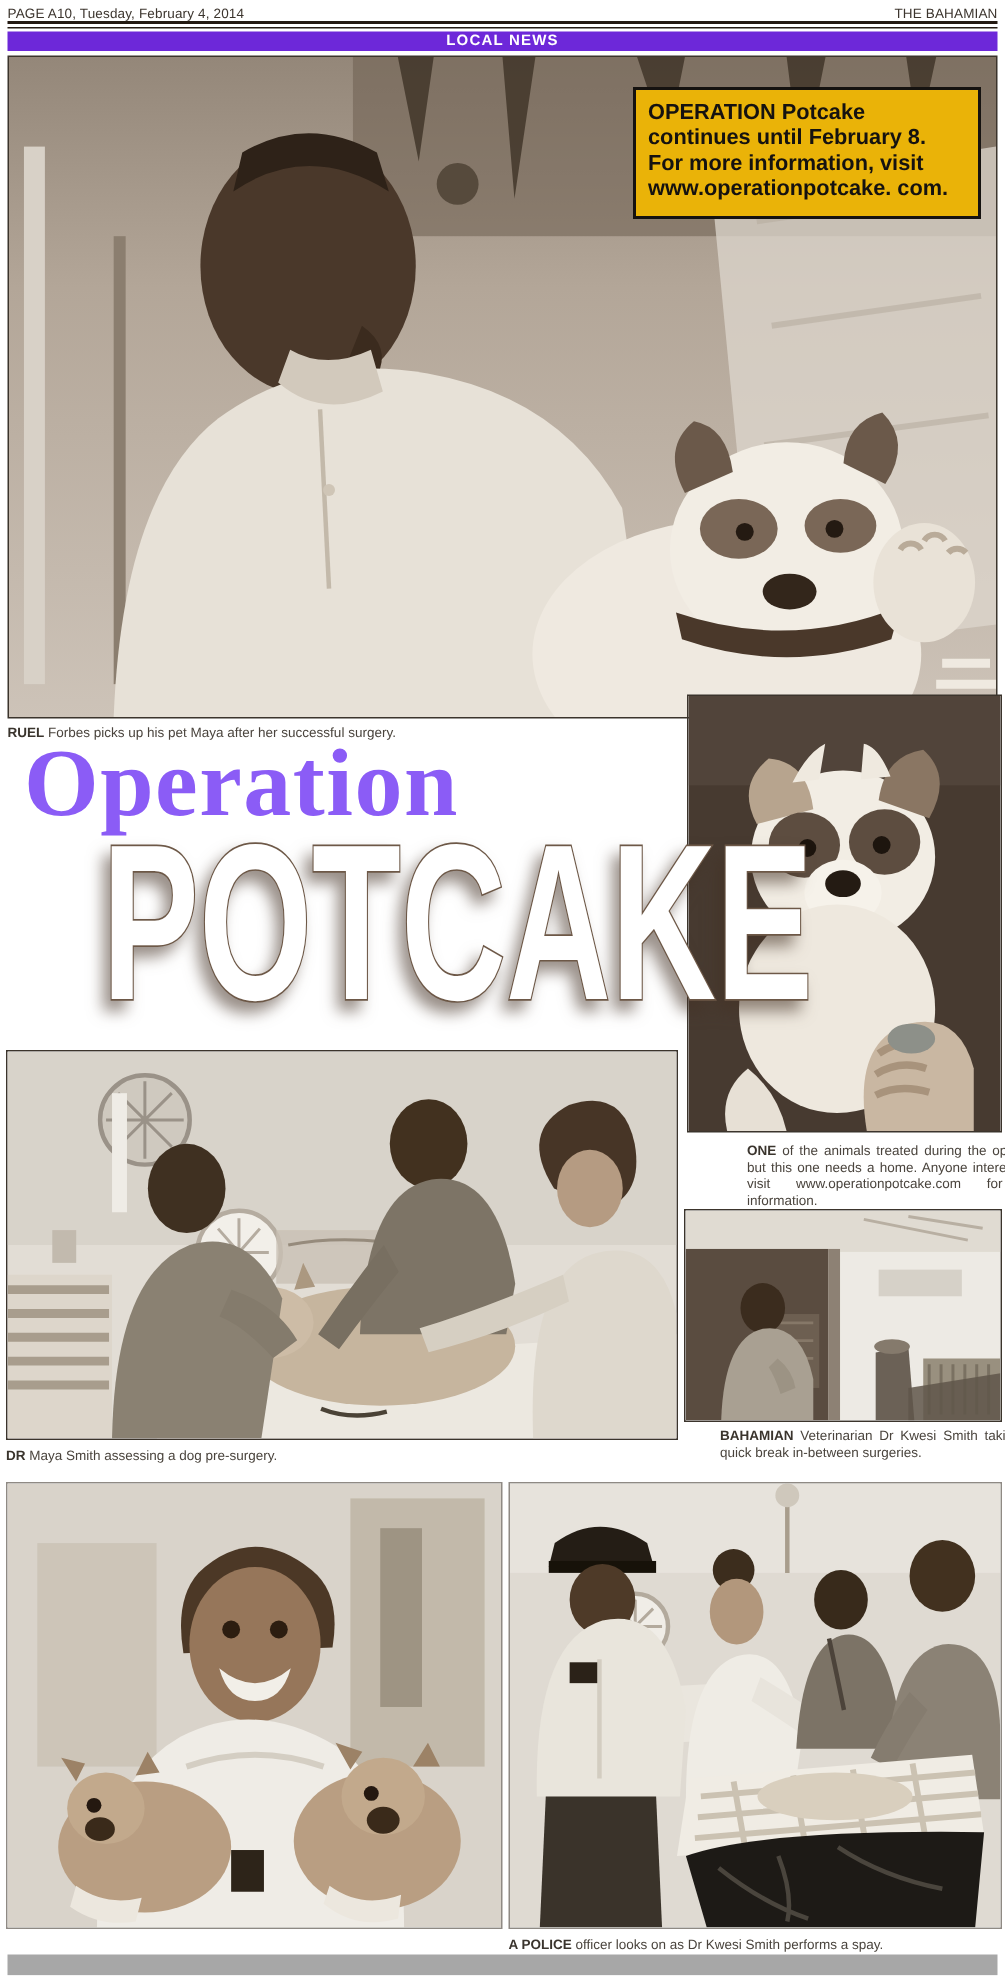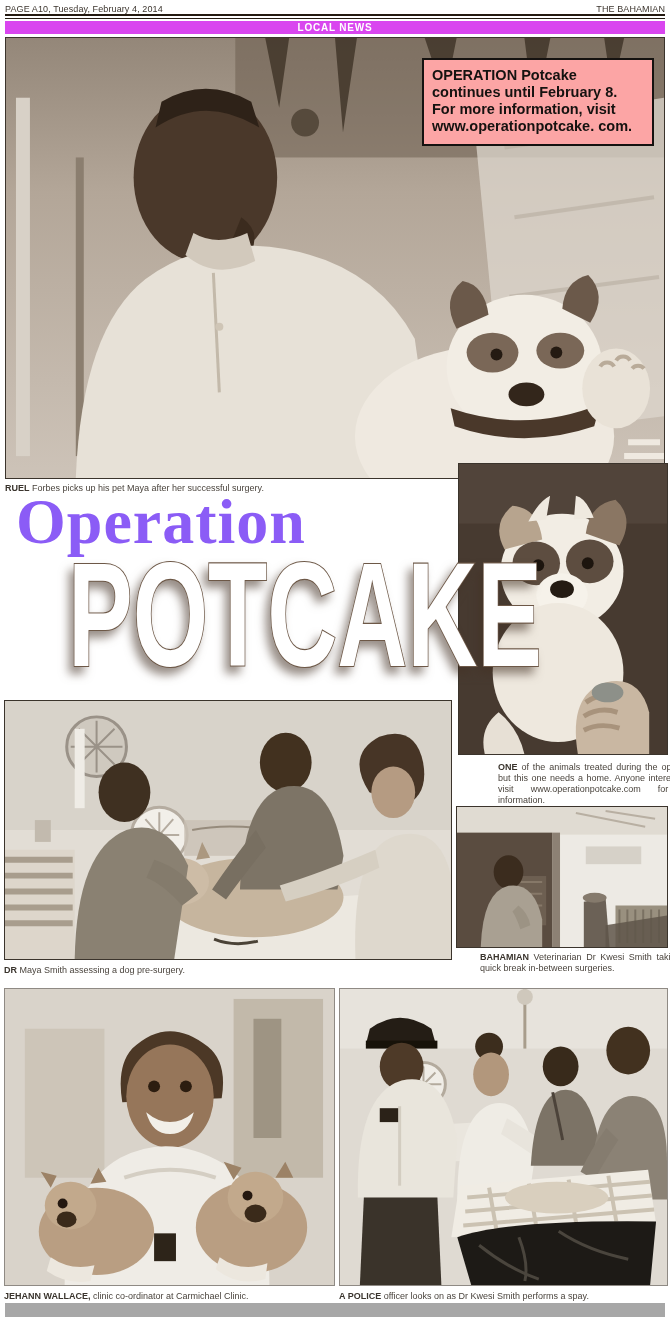--- a/index.html
+++ b/index.html
@@ -12,37 +12,37 @@
   
   .masthead {
     position:absolute; left:5px; right:5px; top:2px; height:12px;
     display:flex; justify-content:space-between; align-items:flex-end;
     font-size:9px; color:#3c352e; letter-spacing:.1px;
   }
   .rule-thick { position:absolute; left:5px; right:5px; top:14px; height:2px; background:#241a12; }
   .rule-thin  { position:absolute; left:5px; right:5px; top:18px; height:1px; background:#241a12; }
   .section-bar {
     position:absolute; left:5px; right:5px; top:21px; height:13px;
-    background:#d946ef; color:#ffffff; display:flex; align-items:center; justify-content:center;
+    background:#6d28d9; color:#ffffff; display:flex; align-items:center; justify-content:center;
     font-size:10px; font-weight:bold; letter-spacing:.8px;
   }
   
   .photo { position:absolute; overflow:hidden; }
   .photo svg { display:block; width:100%; height:100%; }
   .border-dark { border:1px solid #3b342c; }
   .border-gray { border:1px solid #8f8a84; }
   .caption {
     position:absolute; font-size:9px; line-height:11px; color:#4a443d;
   }
   .caption b { color:#3a342d; }
   .just { text-align:justify; }
   
   .infobox {
     position:absolute; top:20px; right:10px; width:232px;
-    background:#fca5a5; border:2px solid #151210; padding:7px 8px 9px 8px;
+    background:#eab308; border:2px solid #151210; padding:7px 8px 9px 8px;
     font-weight:bold; font-size:14.5px; line-height:17px; color:#151210;
   }
   
   .headline-serif {
     position:absolute; left:16px; top:484px;
     font-family:"Liberation Serif", serif; font-weight:bold;
     font-size:64px; line-height:76px; color:#8b5cf6; letter-spacing:1px;
   }
   .headline-outline {
     position:absolute; left:68px; top:552px; width:478px; height:128px; z-index:5;
@@ -261,23 +261,20 @@
       <ellipse cx="248" cy="240" rx="56" ry="46" fill="#b99e82"></ellipse>
       <ellipse cx="252" cy="210" rx="28" ry="26" fill="#c2a98c"></ellipse>
       <path d="M230 192 l-10 -18 18 6z M272 190 l10 -16 8 16z" fill="#9c8266"></path>
       <circle cx="244" cy="208" r="5" fill="#241810"></circle>
       <ellipse cx="252" cy="226" rx="11" ry="9" fill="#3a2a1a"></ellipse>
       <path d="M216 270 q22 16 48 6 l-2 16 q-28 8 -50 -10z" fill="#ece7de"></path>
 
       <rect x="150" y="246" width="22" height="28" fill="#2d2419"></rect>
     </svg>
   </div>
-  <div class="caption" style="left:4px; top:1291px; width:330px;">
-    <b>JEHANN WALLACE,</b><span> clinic co-ordinator at Carmichael Clinic.</span>
-  </div>
 
   <div class="photo border-gray" style="left:339px; top:988px; width:329px; height:298px;">
     <svg viewBox="0 0 329 298" preserveAspectRatio="none">
       <rect width="329" height="298" fill="#dfdad2"></rect>
       <rect width="329" height="60" fill="#e7e3dc"></rect>
       <path d="M186 0 v60" stroke="#a89d8c" stroke-width="3"></path>
       <circle cx="186" cy="8" r="8" fill="#cfc8bc"></circle>
 
       <circle cx="84" cy="96" r="22" fill="#f0ede7" stroke="#b3aa9d" stroke-width="3"></circle>
       <path d="M84 78 v36 M66 96 h36 M72 84 l24 24 M96 84 l-24 24" stroke="#b3aa9d" stroke-width="2"></path>

